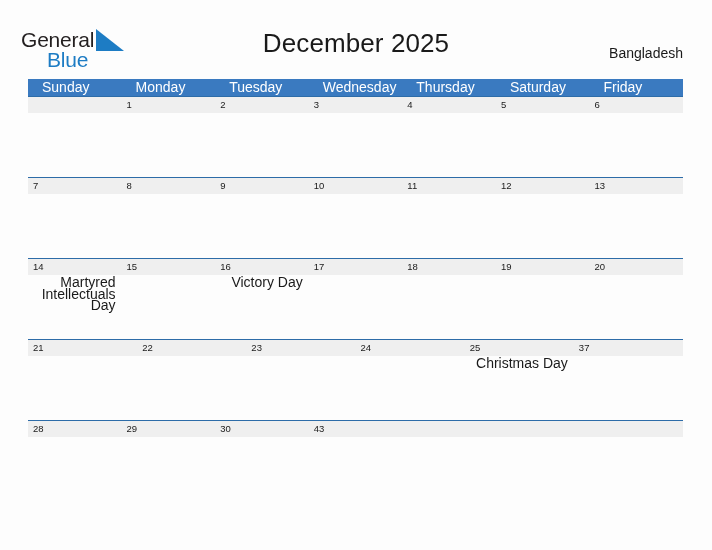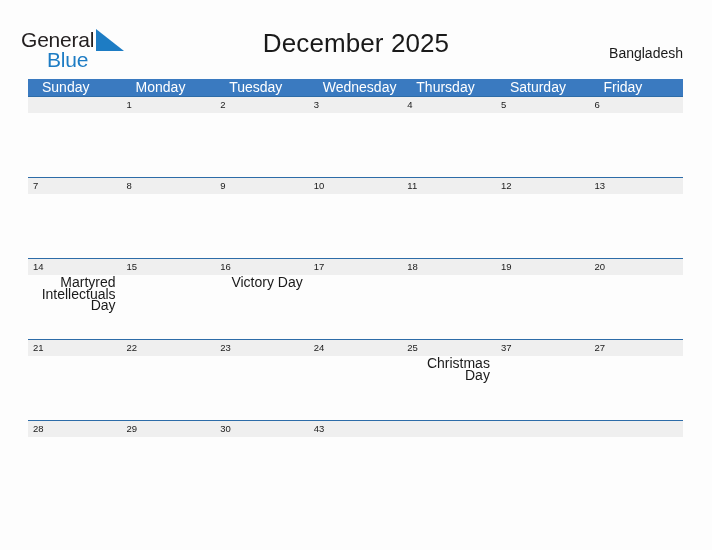--- a/index.html
+++ b/index.html
@@ -324,24 +324,20 @@
             <div class="day">
               <div class="day-num">25</div>
               <div class="day-events">
                 <div class="event">Christmas Day</div>
               </div>
             </div>
             <div class="day">
               <div class="day-num">37</div>
               <div class="day-events"></div>
             </div>
-            <div class="day">
-              <div class="day-num">27</div>
-              <div class="day-events"></div>
-            </div>
           </div>
         </div>
         <div class="week week-h-last">
           <div class="week-band"></div>
           <div class="days">
             <div class="day">
               <div class="day-num">28</div>
               <div class="day-events"></div>
             </div>
             <div class="day">

